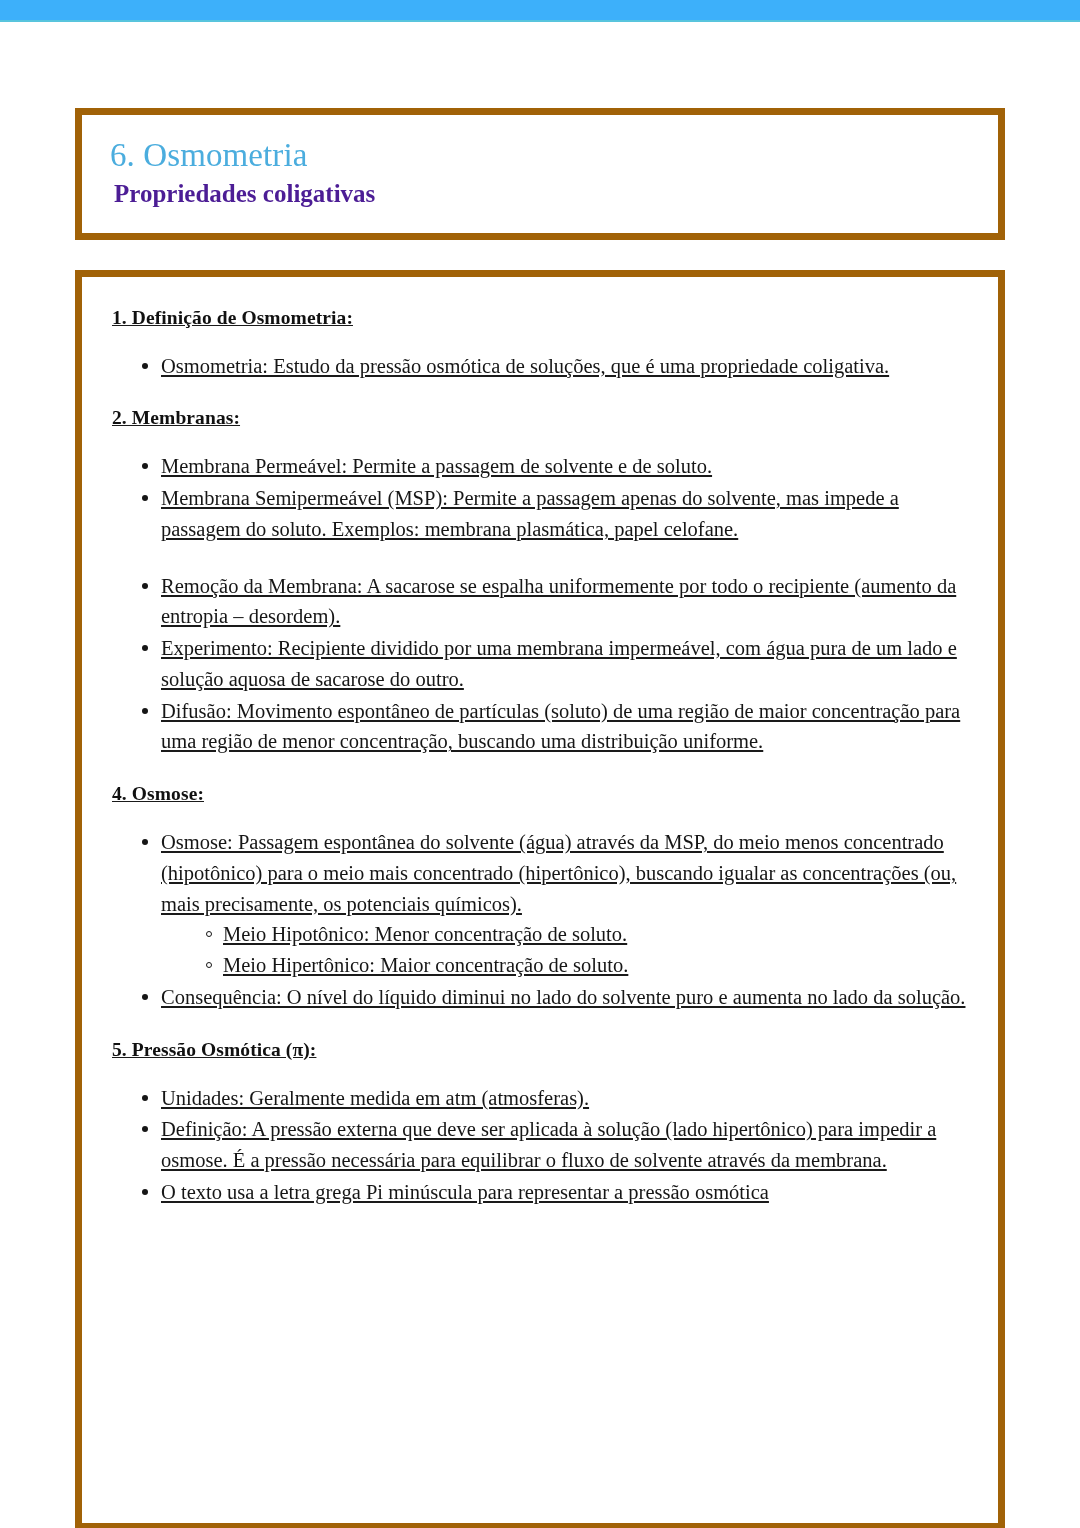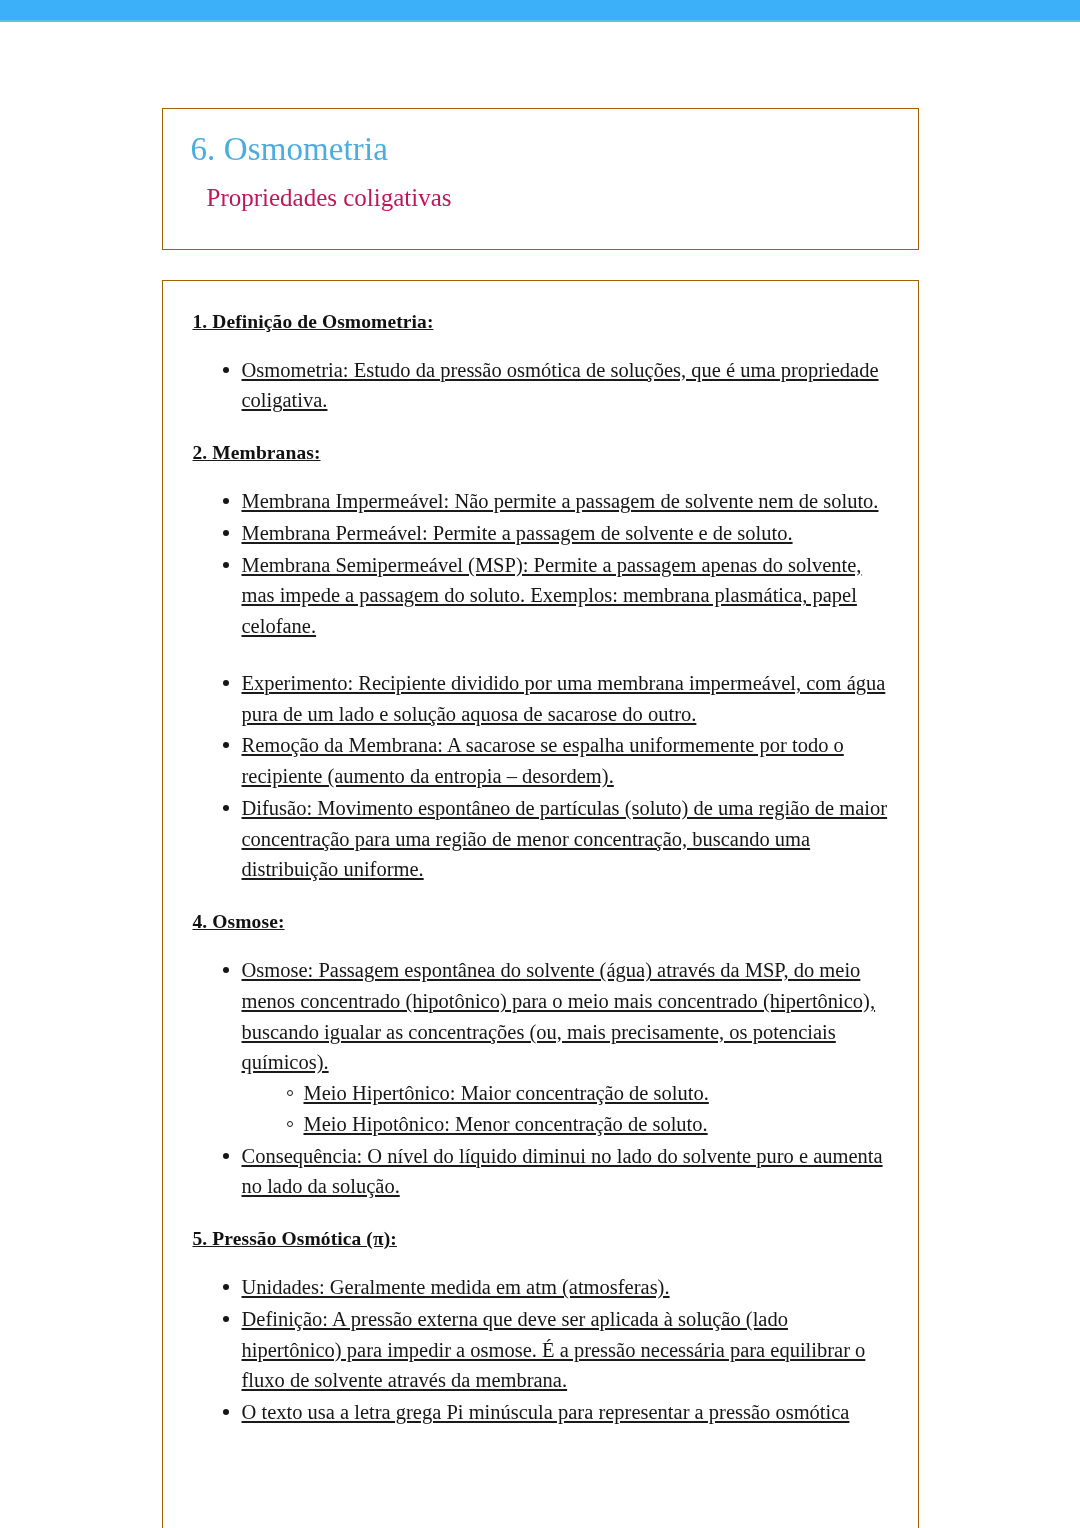--- a/index.html
+++ b/index.html
@@ -31,24 +31,24 @@
   
   .page {
     position: absolute;
     top: 22px; left: 0;
     width: 1080px;
   }
 
   
   .card {
     box-sizing: border-box;
-    border: 1px solid #a16207;
+    border: 7px solid #a16207;
     background: #ffffff;
     margin: 0 auto;
-    width: 757px;
+    width: 930px;
   }
 
   .title-card {
     margin-top: 86px;
     padding: 22px 28px 20px 28px;
   }
 
   .doc-title {
     font-family: "Liberation Serif", "DejaVu Serif", serif;
     font-size: 33px;
@@ -56,23 +56,23 @@
     font-weight: 400;
     color: #4badde;
     margin: 0 0 6px 0;
     letter-spacing: 0.1px;
   }
 
   .doc-subtitle {
     font-family: "Liberation Serif", "DejaVu Serif", serif;
     font-size: 25px;
     line-height: 1.15;
-    font-weight: 400;
-    color: #be185d;
-    margin: 16px;
+    font-weight: 700;
+    color: #4c1d95;
+    margin: 4px;
   }
 
   .body-card {
     margin-top: 30px;
     padding: 30px 30px 60px 30px;
     min-height: 1260px;
     text-decoration: underline;
   }
 
   
@@ -157,42 +157,41 @@
     <div class="section-block">
       <h2 class="section-heading">1. Definição de Osmometria:</h2>
       <ul class="bullets">
         <li>Osmometria: Estudo da pressão osmótica de soluções, que é uma propriedade coligativa.</li>
       </ul>
     </div>
 
     <div class="section-block">
       <h2 class="section-heading">2. Membranas:</h2>
       <ul class="bullets">
-        <li>Membrana Impermeável: Não permite a passagem de solvente nem de soluto.</li>
         <li>Membrana Permeável: Permite a passagem de solvente e de soluto.</li>
         <li>Membrana Semipermeável (MSP): Permite a passagem apenas do solvente, mas impede a passagem do soluto. Exemplos: membrana plasmática, papel celofane.</li>
       </ul>
     </div>
 
     <div class="section-block">
       <ul class="bullets">
+        <li>Remoção da Membrana: A sacarose se espalha uniformemente por todo o recipiente (aumento da entropia – desordem).</li>
         <li>Experimento: Recipiente dividido por uma membrana impermeável, com água pura de um lado e solução aquosa de sacarose do outro.</li>
-        <li>Remoção da Membrana: A sacarose se espalha uniformemente por todo o recipiente (aumento da entropia – desordem).</li>
         <li>Difusão: Movimento espontâneo de partículas (soluto) de uma região de maior concentração para uma região de menor concentração, buscando uma distribuição uniforme.</li>
       </ul>
     </div>
 
     <div class="section-block">
       <h2 class="section-heading">4. Osmose:</h2>
       <ul class="bullets">
         <li>
           <span>Osmose: Passagem espontânea do solvente (água) através da MSP, do meio menos concentrado (hipotônico) para o meio mais concentrado (hipertônico), buscando igualar as concentrações (ou, mais precisamente, os potenciais químicos).</span>
           <ul class="subbullets">
+            <li>Meio Hipotônico: Menor concentração de soluto.</li>
             <li>Meio Hipertônico: Maior concentração de soluto.</li>
-            <li>Meio Hipotônico: Menor concentração de soluto.</li>
           </ul>
         </li>
         <li>Consequência: O nível do líquido diminui no lado do solvente puro e aumenta no lado da solução.</li>
       </ul>
     </div>
 
     <div class="section-block tight">
       <h2 class="section-heading">5. Pressão Osmótica (π):</h2>
       <ul class="bullets">
         <li>Unidades: Geralmente medida em atm (atmosferas).</li>

